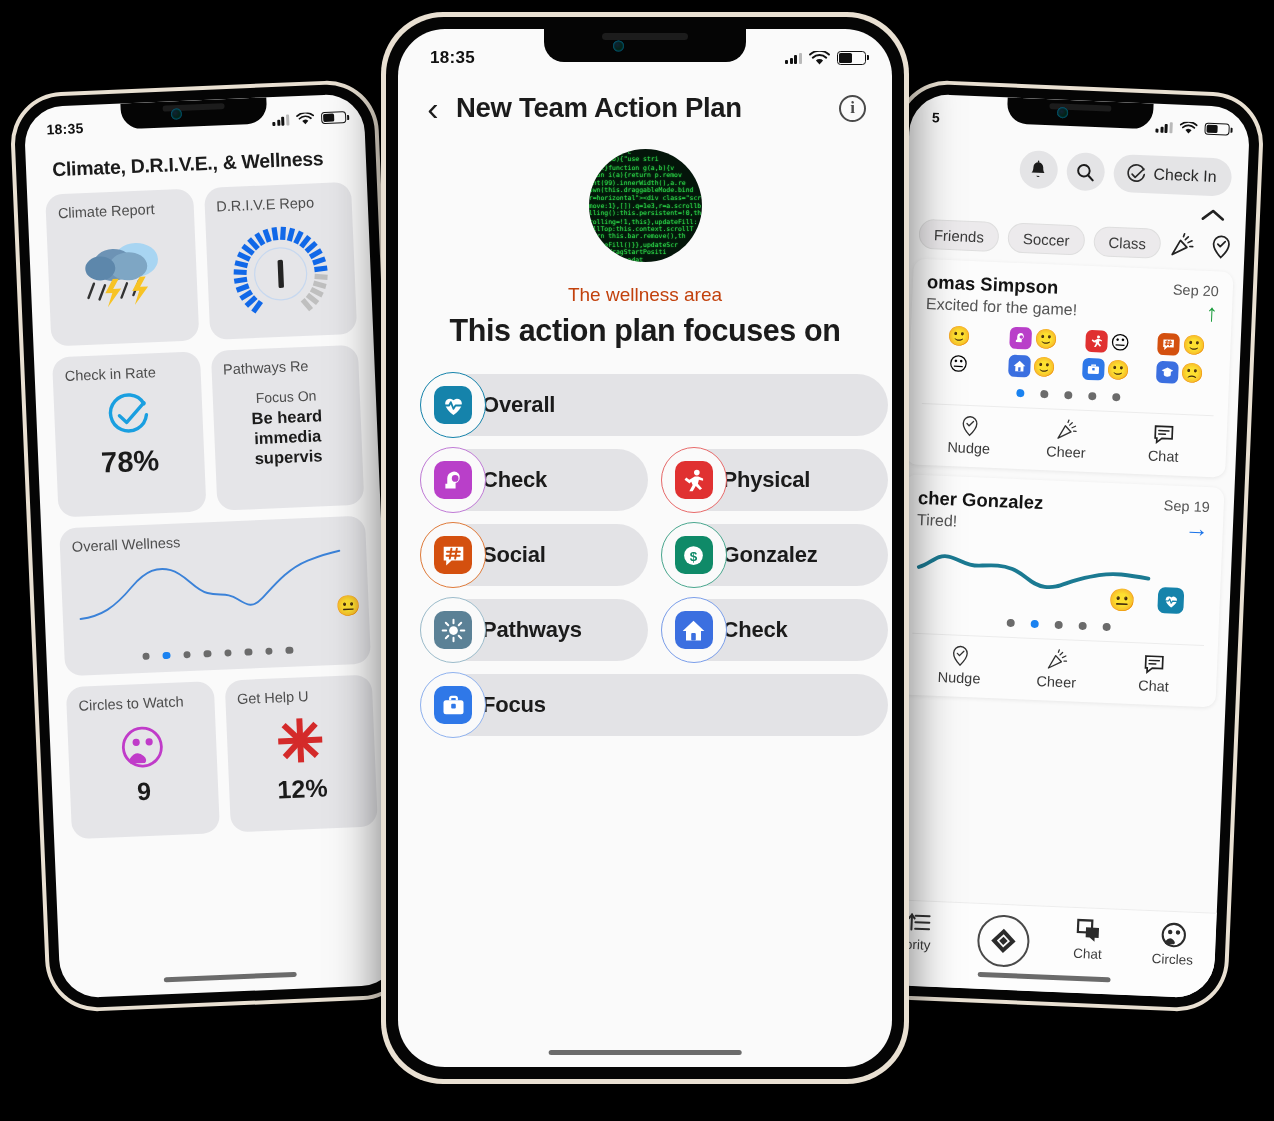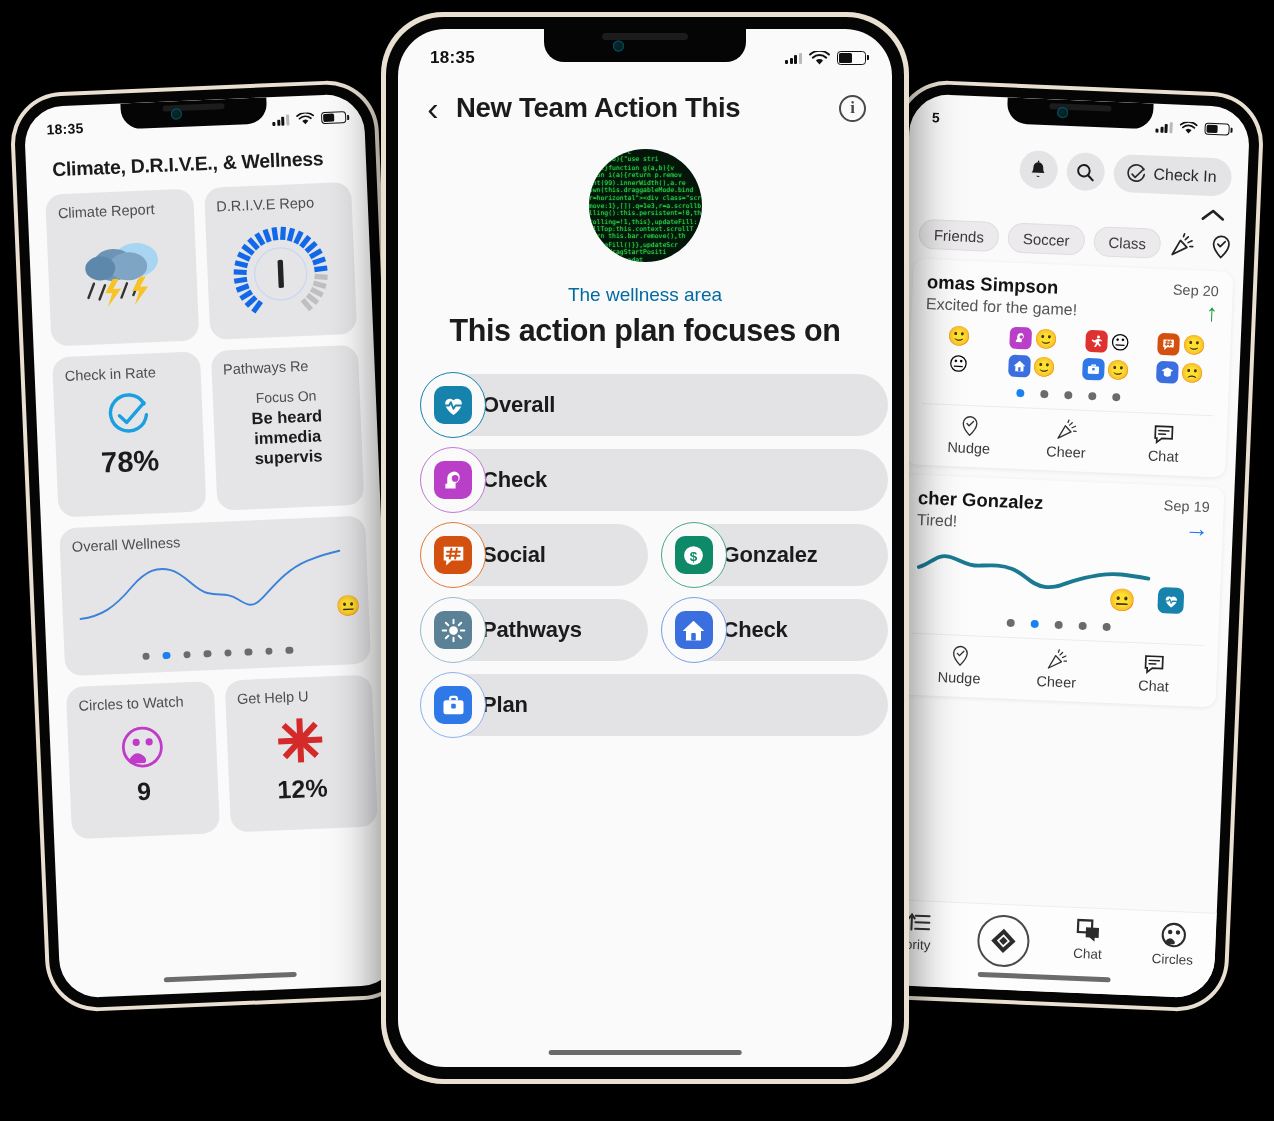--- a/index.html
+++ b/index.html
@@ -92,21 +92,21 @@
     width: 113px; height: 113px; border-radius: 50%; margin: 20px auto 0;
     overflow:hidden; background:#04150a; position:relative;
     display:flex; align-items:center; justify-content:center;
   }
   .avatar-code pre {
     font-family:"DejaVu Sans Mono", monospace;
     font-size: 6.2px; line-height: 7.4px; color:#2bdc4a;
     white-space: pre; transform: scale(1.04);
     text-shadow: 0 0 2px #1f9c33;
   }
-  .c-sub { text-align:center; font-size: 19px; color:#0369a1; margin-top: 22px; }
+  .c-sub { text-align:center; font-size: 19px; color:#c2410c; margin-top: 22px; }
   .c-big { text-align:center; font-size: 30.5px; font-weight: 700; color:#1b1b1b; margin-top: 7px; letter-spacing:-.4px;}
 
   .pills { padding: 26px 4px 0 22px; display:flex; flex-direction:column; gap: 13px; }
   .pill-row { display:flex; gap: 13px; }
   .pill {
     flex: 1 1 0; min-width:0;
     height: 62px; border-radius: 34px; background:#e3e3e6;
     display:flex; align-items:center; padding-left: 62px; position:relative;
     cursor:pointer;
   }
@@ -711,21 +711,21 @@
               <path d="M1 3.2a13.4 13.4 0 0 1 18 0" stroke="#111" stroke-width="1.9" fill="none" stroke-linecap="round"></path>
             </svg>
             <span class="batt" style="width:29px;height:14px;">
                 <span></span>
               </span>
           </div>
         </div>
 
         <div class="c-header">
           <div class="c-back">‹</div>
-          <div class="c-title">New Team Action This</div>
+          <div class="c-title">New Team Action Plan</div>
           <div class="c-info">i</div>
         </div>
 
         <div class="avatar-code">
           <pre>n.define("c
 ion(a,b){"use stri
 }),c}function g(a,b){v
 tion i(a){return p.remov
 ght(99).innerWidth(),a.re
 own(this.draggableMode.bind
@@ -763,20 +763,31 @@
             <div class="pill">
               <span class="ring" style="border-color:#c07ad6;">
                 <span class="sq" style="background:#b93fc9;">
                   <svg viewBox="0 0 24 24">
                       <path d="M17 5.5a6.4 6.4 0 0 0-11 4.3V15H4.2v4.6H14v-5.2a5.8 5.8 0 0 0 3-8.9z" fill="#fff"></path>
                       <circle cx="13.6" cy="10" r="3.2" fill="#b93fc9"></circle>
                     </svg>
                 </span>
               </span>
               <span class="lbl">Check</span>
+            </div>
+            <div class="pill">
+              <span class="ring" style="border-color:#e86a6a;">
+                <span class="sq" style="background:#e03131;">
+                  <svg viewBox="0 0 24 24">
+                      <circle cx="15.2" cy="4.4" r="2.7" fill="#fff"></circle>
+                      <path d="M13.2 8.2 L8 11.2 L5 9 L3.4 11.2 L8.2 14.8 L9.8 13.2 L11.2 16.2 L8 22.2 H11.2 L14.2 17.2 L18.2 21.2 L20.2 19.6 L16.2 15.2 L17.2 11.2 L21.2 12.2 V10 L16.6 8.2 Z" fill="#fff"></path>
+                    </svg>
+                </span>
+              </span>
+              <span class="lbl">Physical</span>
             </div>
           </div>
 
           <div class="pill-row">
             <div class="pill">
               <span class="ring" style="border-color:#e07b3a;">
                 <span class="sq" style="background:#d4500f;">
                   <svg viewBox="0 0 24 24">
                       <path d="M2.6 3.6h18.8v13.2H10.2l-5.2 4.8v-4.8H2.6z" fill="#fff"></path>
                       <g stroke="#d4500f" stroke-width="1.9" stroke-linecap="round">
@@ -841,21 +852,21 @@
             <div class="pill">
               <span class="ring" style="border-color:#8fb2ef;">
                 <span class="sq" style="background:#2f78e8;">
                   <svg viewBox="0 0 24 24">
                       <rect x="2.4" y="7" width="19.2" height="13.4" rx="2.4" fill="#fff"></rect>
                       <path d="M8.8 7V5.2a1.4 1.4 0 0 1 1.4-1.4h3.6a1.4 1.4 0 0 1 1.4 1.4V7" fill="none" stroke="#fff" stroke-width="2.1"></path>
                       <rect x="9.8" y="10.4" width="4.4" height="4.4" rx="1" fill="#2f78e8"></rect>
                     </svg>
                 </span>
               </span>
-              <span class="lbl">Plan</span>
+              <span class="lbl">Focus</span>
             </div>
           </div>
 
         </div>
 
         <div class="home-ind"></div>
       </div>
     </div>
   </div>
 

